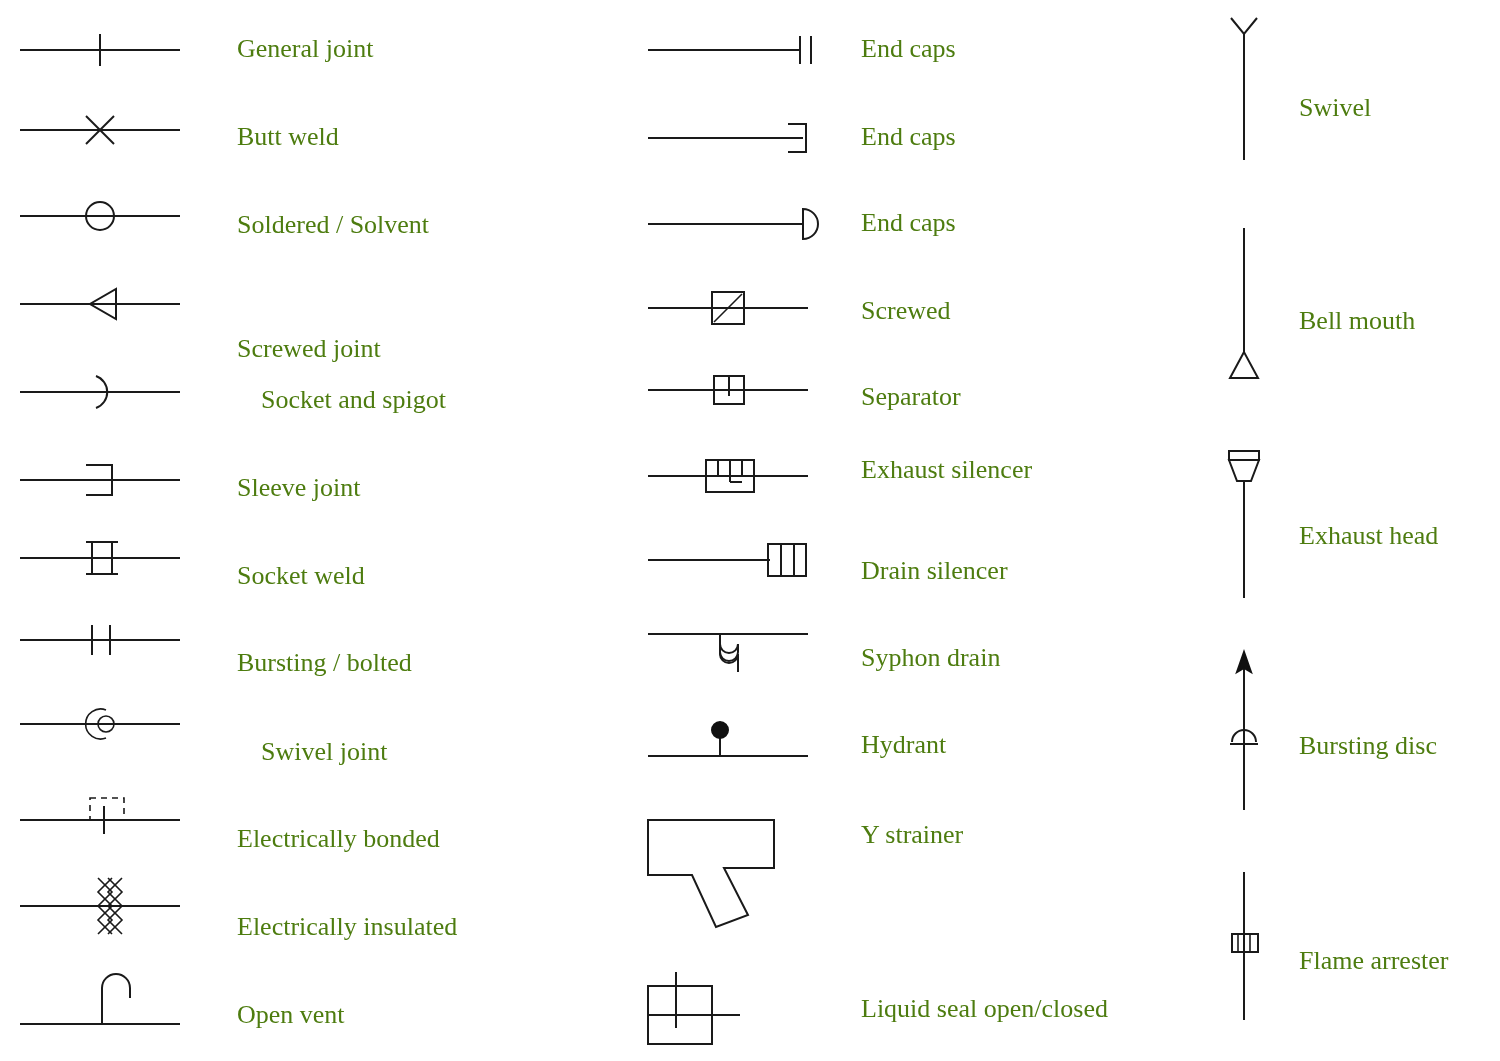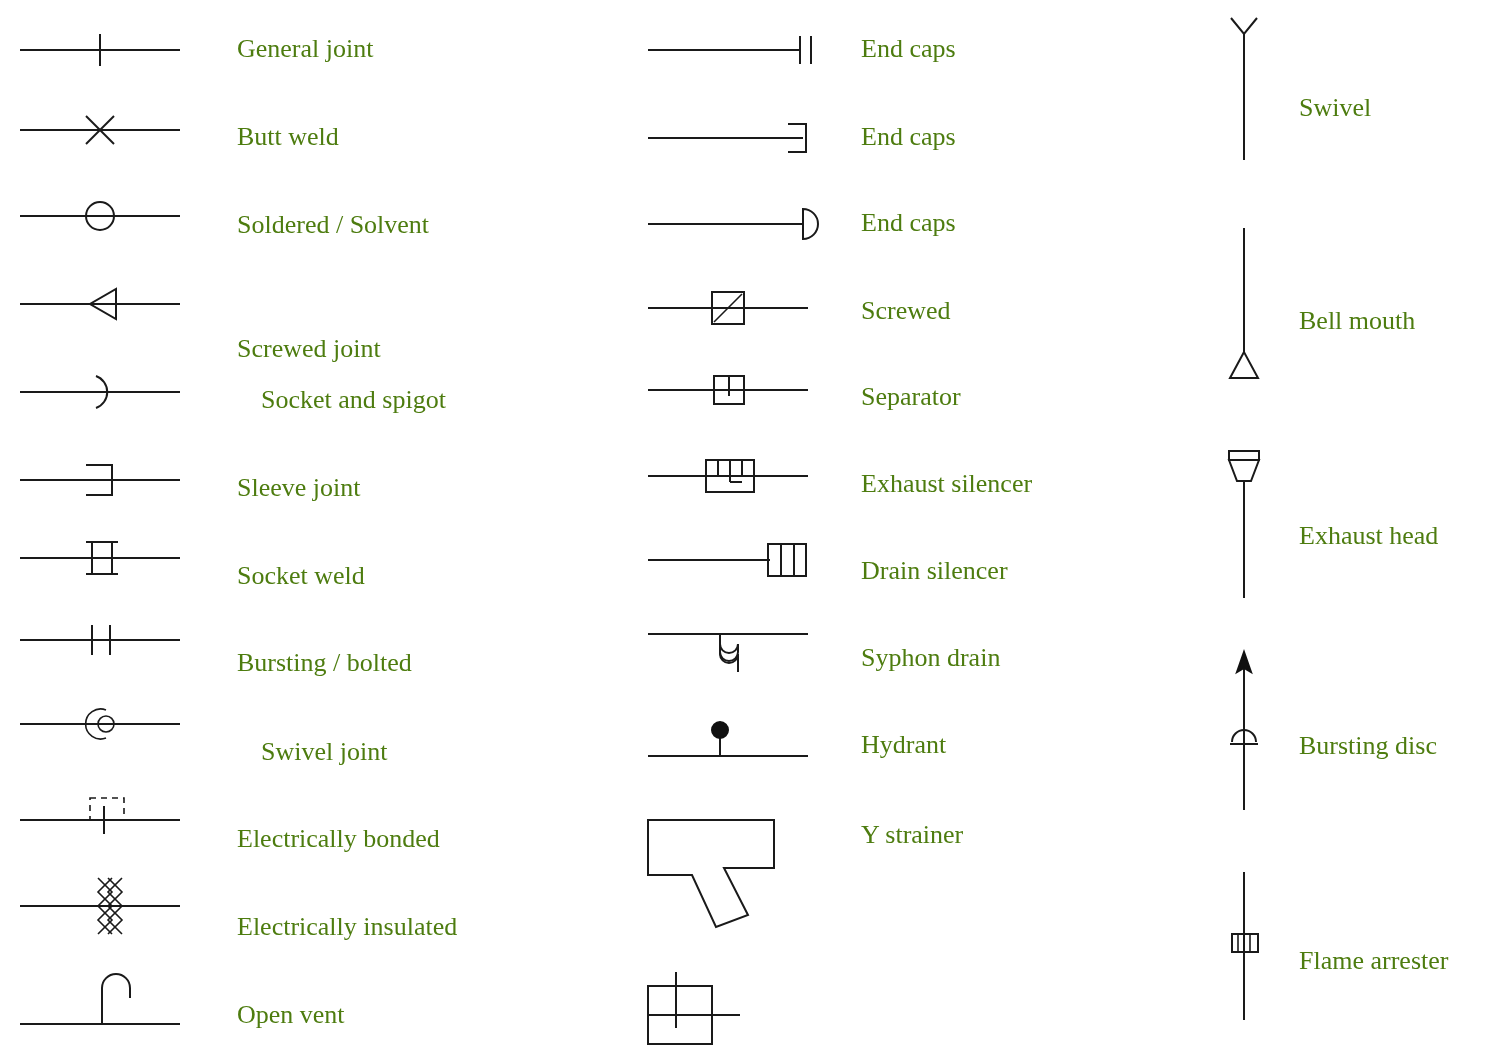--- a/index.html
+++ b/index.html
@@ -197,21 +197,21 @@
   <div class="sym-holder" style="left:648px; top:452px;">
     <svg width="160" height="48" viewBox="0 0 160 48">
       <line class="ln" x1="0" y1="24" x2="160" y2="24"></line>
       <rect class="ln" x="58" y="8" width="48" height="32" fill="#ffffff"></rect>
       <line class="ln" x1="70" y1="8" x2="70" y2="24"></line>
       <line class="ln" x1="82" y1="8" x2="82" y2="30"></line>
       <line class="ln" x1="94" y1="8" x2="94" y2="24"></line>
       <line class="ln" x1="82" y1="30" x2="94" y2="30"></line>
     </svg>
   </div>
-  <div class="sym-label" style="left:861px; top:471px;">Exhaust silencer</div>
+  <div class="sym-label" style="left:861px; top:457px;">Exhaust silencer</div>
 
   <div class="sym-holder" style="left:648px; top:538px;">
     <svg width="160" height="44" viewBox="0 0 160 44">
       <line class="ln" x1="0" y1="22" x2="122" y2="22"></line>
       <rect class="ln" x="120" y="6" width="38" height="32" fill="#ffffff"></rect>
       <line class="ln" x1="133" y1="6" x2="133" y2="38"></line>
       <line class="ln" x1="146" y1="6" x2="146" y2="38"></line>
     </svg>
   </div>
   <div class="sym-label" style="left:861px; top:558px;">Drain silencer</div>
@@ -241,20 +241,21 @@
   </div>
   <div class="sym-label" style="left:861px; top:822px;">Y strainer</div>
 
   <div class="sym-holder" style="left:648px; top:972px;">
     <svg width="160" height="80" viewBox="0 0 160 80">
       <rect class="ln" x="0" y="14" width="64" height="58" fill="#ffffff"></rect>
       <line class="ln" x1="28" y1="0" x2="28" y2="56"></line>
       <line class="ln" x1="0" y1="43" x2="92" y2="43"></line>
     </svg>
   </div>
+  <div class="sym-label" style="left:861px; top:996px;">Liquid seal open/closed</div>
 
   <div class="sym-holder" style="left:1222px; top:14px;">
     <svg width="46" height="148" viewBox="0 0 46 148">
       <path class="ln" d="M 9 4 L 22 20 L 35 4"></path>
       <line class="ln" x1="22" y1="20" x2="22" y2="146"></line>
     </svg>
   </div>
   <div class="sym-label" style="left:1299px; top:95px;">Swivel</div>
 
   <div class="sym-holder" style="left:1222px; top:228px;">

